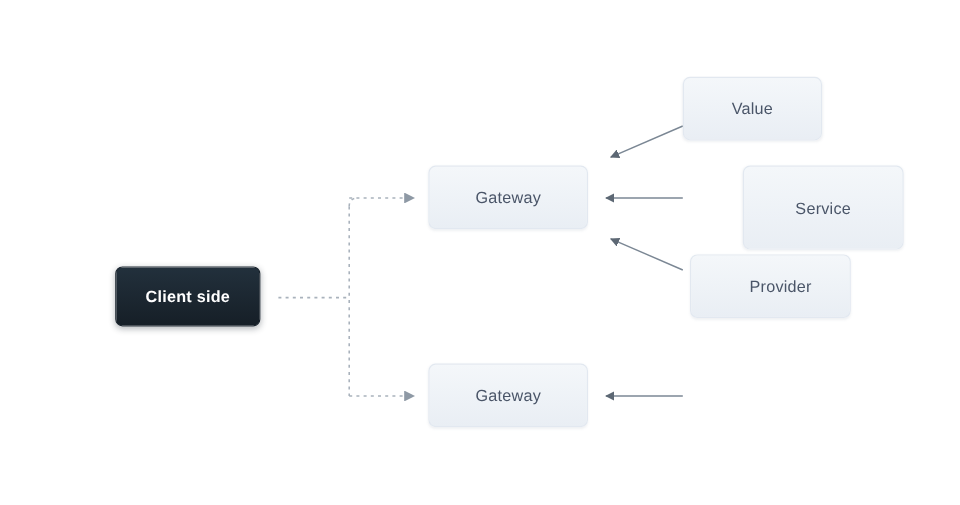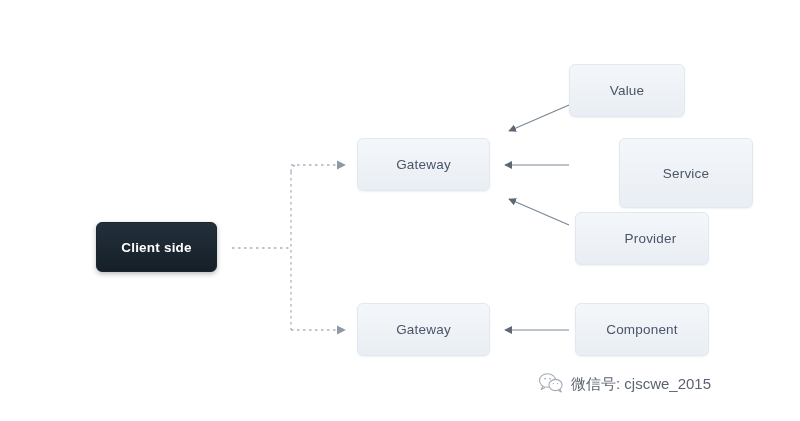--- a/index.html
+++ b/index.html
@@ -112,33 +112,15 @@
   </div>
 
   <div class="node node-light" style="left:575px; top:138px; width:134px; height:70px;margin-left:44px;">
     <span>Service</span>
   </div>
 
   <div class="node node-light" style="left:575px; top:212px; width:134px; height:53px;padding-left:17px;">
     <span>Provider</span>
   </div>
 
-  <div class="node node-light" style="left:575px; top:303px; width:134px; height:53px;">
-    <span>Component</span>
-  </div>
 
-  <div class="watermark" style="left:538px; top:372px;">
-    <span class="wm-icon">
-      <svg width="26" height="21" viewBox="0 0 26 21" fill="none" stroke="#9ca3af" stroke-width="1.1">
-        <ellipse cx="9.5" cy="8.5" rx="8" ry="6.8"></ellipse>
-        <path d="M 5 14 L 3.2 17.5 L 7 15.6" stroke-linejoin="round" fill="none"></path>
-        <ellipse cx="17.5" cy="13" rx="6.6" ry="5.6" fill="#ffffff"></ellipse>
-        <path d="M 21.6 17.3 L 23.4 20 L 20.4 18.6" stroke-linejoin="round" fill="none"></path>
-        <circle cx="7" cy="6.6" r="0.85" fill="#9ca3af" stroke="none"></circle>
-        <circle cx="12" cy="6.6" r="0.85" fill="#9ca3af" stroke="none"></circle>
-        <circle cx="15.4" cy="11.6" r="0.7" fill="#9ca3af" stroke="none"></circle>
-        <circle cx="19.6" cy="11.6" r="0.7" fill="#9ca3af" stroke="none"></circle>
-      </svg>
-    </span>
-    <span class="wm-text">微信号: cjscwe_2015</span>
-  </div>
 
 </div>
 
 </body></html>

